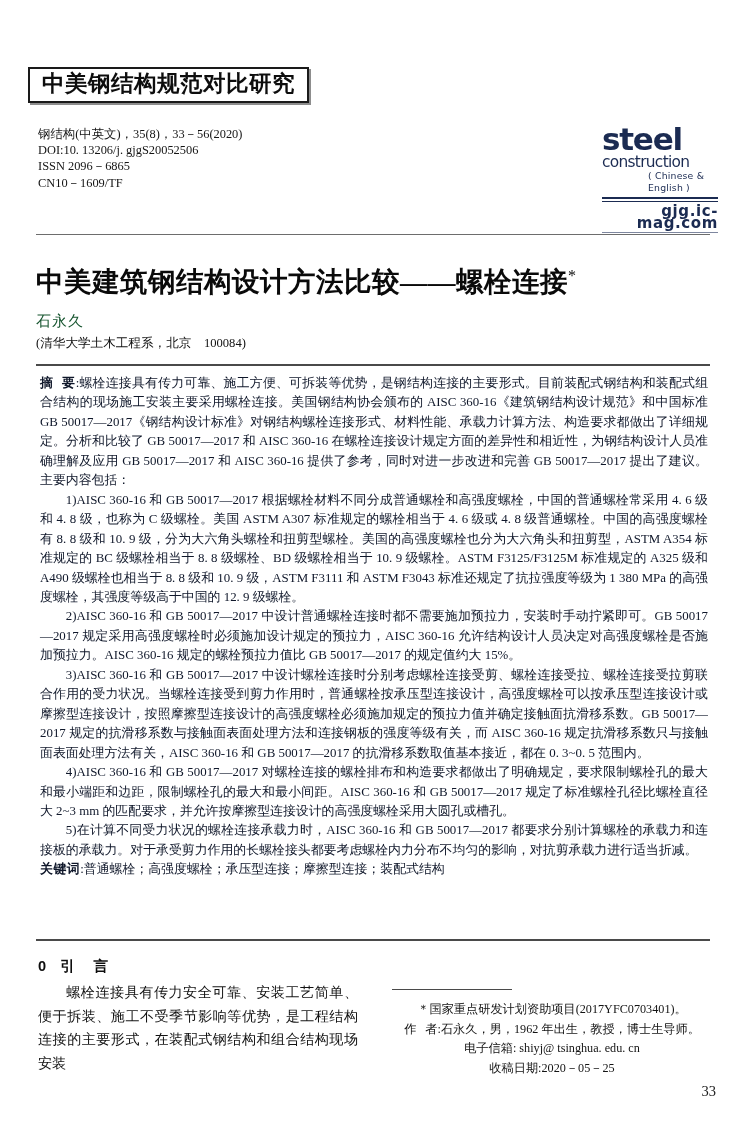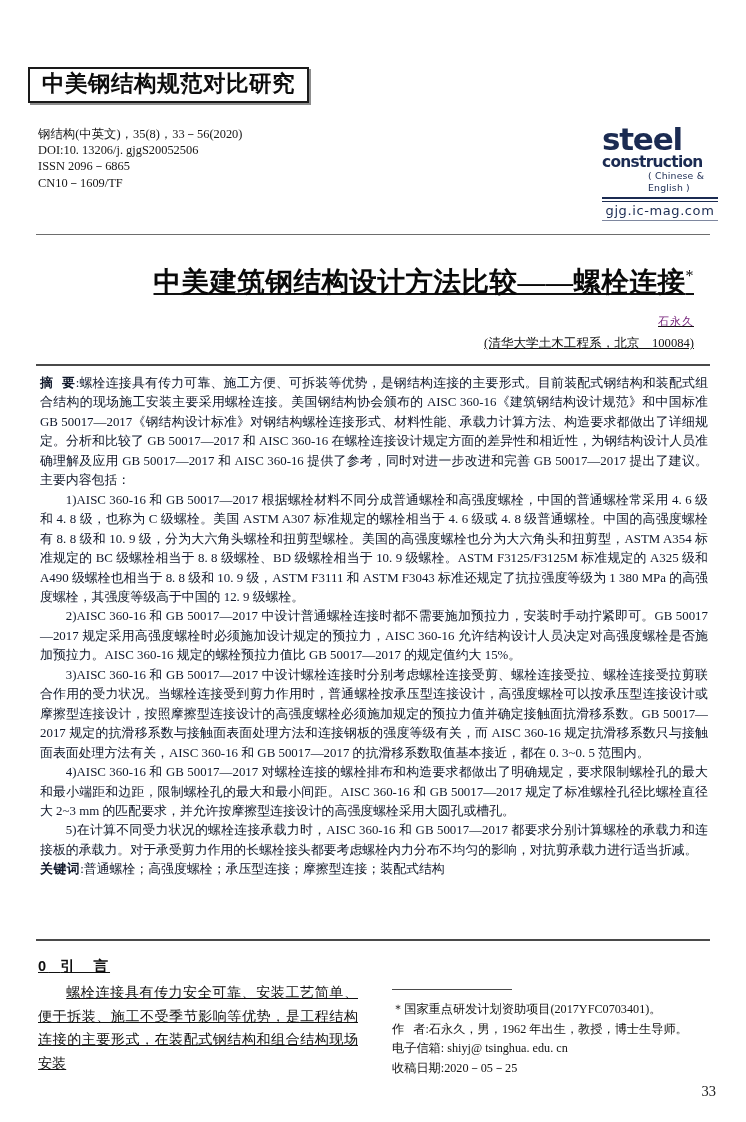--- a/index.html
+++ b/index.html
@@ -79,21 +79,21 @@
     font-weight: bold;
     font-size: 31px;
     line-height: 30px;
     letter-spacing: -1.2px;
     color: #1b2b52;
     text-align: left;
     padding-left: 2px;
   }
   #logo .logo-construction {
     font-family: "DejaVu Sans", "Liberation Sans", sans-serif;
-    font-weight: bold;
+    font-weight: normal;
     font-size: 15.4px;
     line-height: 16px;
     letter-spacing: -0.7px;
     color: #1b2b52;
     text-align: left;
     padding-left: 2px;
   }
   #logo .logo-sub {
     font-family: "DejaVu Sans", "Liberation Sans", sans-serif;
     font-size: 9.3px;
@@ -109,26 +109,27 @@
     background: #1b2b52;
     margin: 3px 0 2px 2px;
   }
   #logo .logo-rule2 {
     height: 1px;
     background: #1b2b52;
     margin: 1px 0 3px 2px;
   }
   #logo .logo-url {
     font-family: "DejaVu Sans", "Liberation Sans", sans-serif;
-    font-size: 13px;
+    font-size: 15px;
     line-height: 12px;
     letter-spacing: 0.6px;
     color: #1b2b52;
-    text-align: center;
+    text-align: right;
     padding-left: 2px;
+    font-weight: bold;
   }
   #logo .logo-underline {
     height: 1px;
     background: #7e879f;
     margin: 3px 0 0 2px;
   }
 
   
   .hrule {
     position: absolute;
@@ -137,45 +138,44 @@
     height: 2px;
     background: #4a4a4a;
   }
   #rule-top   { top: 234px; height: 1px; background: #6d6d6d; }
   #rule-abs   { top: 364px; }
   #rule-body  { top: 939px; }
 
   
   #title-block {
     position: absolute;
-    left: 20px;
+    left: 36px;
     top: 258px;
     width: 674px;
-    text-align: right;
-    text-decoration: underline;
+    text-align: left;
   }
   #doc-title {
     font-family: "Liberation Serif", "DejaVu Serif", serif;
     font-weight: bold;
     font-size: 27.5px;
     line-height: 36px;
     letter-spacing: 0.5px;
     color: #0a0a0a;
   }
   #doc-title .star {
     font-size: 16px;
     vertical-align: super;
     font-weight: normal;
   }
   #author {
     margin-top: 13px;
-    font-size: 11px;
+    font-size: 15px;
     line-height: 17px;
     letter-spacing: 1px;
-    color: #701a75;
+    color: #14532d;
   }
   #affiliation {
     margin-top: 5px;
     font-size: 12.6px;
     line-height: 17px;
     color: #101010;
   }
 
   
   #abstract-block {
@@ -199,21 +199,20 @@
     letter-spacing: 0.5px;
   }
   #abstract-block .lbl-sp { letter-spacing: 9px; }
 
   
   #col-left {
     position: absolute;
     left: 38px;
     top: 955px;
     width: 320px;
-    text-decoration: underline;
   }
   #sec-heading {
     font-family: "Liberation Sans", "DejaVu Sans", sans-serif;
     font-weight: bold;
     font-size: 14.6px;
     line-height: 22px;
     letter-spacing: 2px;
     color: #0d0d0d;
   }
   #intro-text {
@@ -236,21 +235,21 @@
     color: #131313;
   }
   #col-right .fn-rule {
     position: absolute;
     left: 0;
     top: -11px;
     width: 120px;
     height: 1px;
     background: #4a4a4a;
   }
-  #col-right .fn-line { display: block; white-space: nowrap; }
+  #col-right .fn-line { display: block; white-space: nowrap; text-align: center; }
   #col-right .fn-sp { letter-spacing: 9px; }
 
   
   #page-number {
     position: absolute;
     right: 30px;
     top: 1083px;
     font-size: 14.5px;
     color: #1a1a1a;
   }

